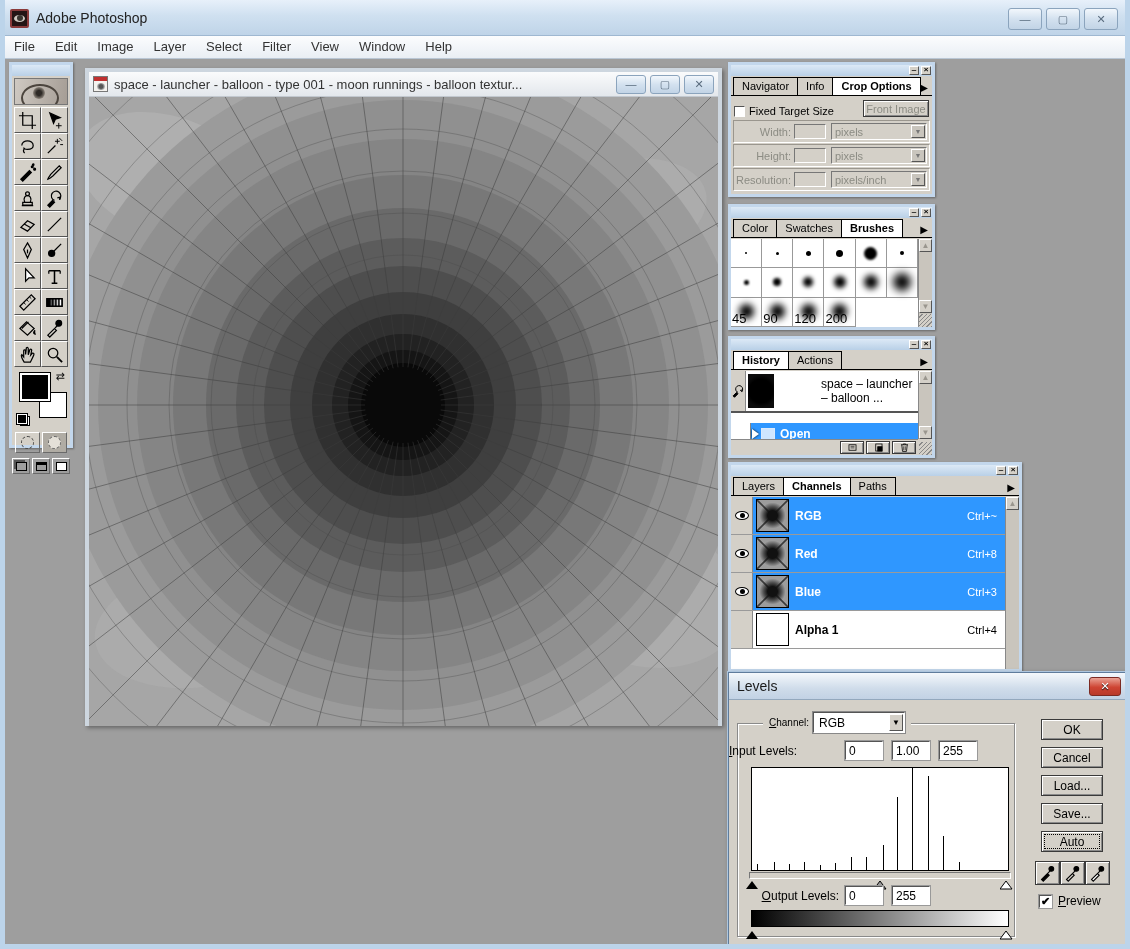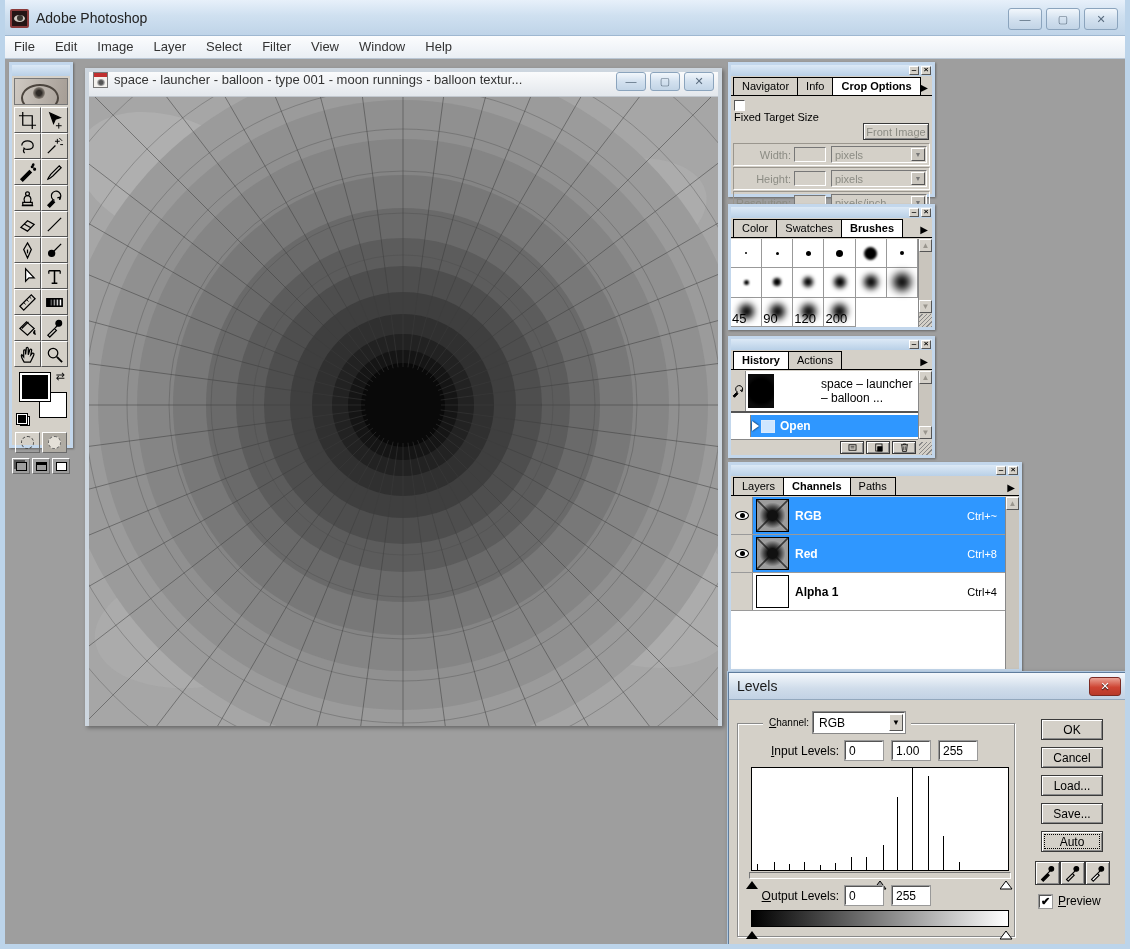--- a/index.html
+++ b/index.html
@@ -86,31 +86,31 @@
   .screenrow{display:flex;justify-content:center;gap:2px;margin-top:5px;}
   .scrbtn{width:18px;height:16px;display:flex;align-items:center;justify-content:center;}
   .scr-ico{width:11px;height:9px;border:1px solid #000;}
   .scr-ico.full{background:#fff;}
   .scr-ico.menu{border-top:3px solid #000;}
   .scr-ico.std{box-shadow:-2px -2px 0 #555;}
   
   #docwin{position:absolute;left:85px;top:68px;width:637px;height:658px;
     border:4px solid #cdd6df;background:#ece9e2;box-shadow:2px 2px 4px rgba(0,0,0,.35);}
   .doc-titlebar{height:25px;background:linear-gradient(#fafbfc,#e3e7ec);
-    display:flex;padding:0 4px;border-bottom:1px solid #c2c8cf;}
+    display:flex;align-items:center;padding:0 4px;border-bottom:1px solid #c2c8cf;}
   .doc-icon{width:15px;height:16px;background:#f4f2ee;border:1px solid #777;position:relative;margin-right:6px;}
   .doc-icon::before{content:"";position:absolute;left:0;top:0;right:0;height:4px;background:#c03030;}
   .doc-icon::after{content:"";position:absolute;left:3px;top:6px;width:8px;height:7px;
     border-radius:50%;background:radial-gradient(circle,#555 35%,#bbb 70%);}
   .doc-title{flex:1;font-size:13px;color:#333;white-space:nowrap;overflow:hidden;}
   .doc-btns .win-btn{width:30px;height:19px;}
   #doc-image{position:absolute;left:0px;top:25px;width:629px;height:629px;overflow:hidden;}
   
   #panel-crop{left:728px;top:62px;width:207px;height:135px;}
-  .crop-row1{display:flex;align-items:flex-start;padding:4px 3px 2px;flex-direction:column;}
+  .crop-row1{display:flex;align-items:flex-end;padding:4px 3px 2px;}
   .chk{width:11px;height:11px;background:#fff;border:1px solid;border-color:#555 #fff #fff #555;margin-right:4px;}
   .front-image-btn{margin-left:auto;width:66px;height:17px;font-size:11px;color:#8c8c84;}
   .crop-field-row{display:flex;align-items:center;height:23px;margin:1px 2px;
     border:1px solid;border-color:#9a968e #fff #fff #9a968e;padding:3px 2px;}
   .crop-label{width:58px;text-align:right;font-size:11px;color:#8c8c84;padding-right:3px;}
   .crop-input{width:32px;height:15px;background:#d4d0c8;border:1px solid;border-color:#777 #fff #fff #777;}
   .crop-dd{margin-left:5px;flex:1;height:17px;background:#d4d0c8;border:1px solid;
     border-color:#777 #fff #fff #777;display:flex;align-items:center;font-size:11px;color:#8c8c84;
     padding-left:3px;position:relative;}
   .dd-arrow{position:absolute;right:1px;top:1px;bottom:1px;width:14px;background:#c9c5bd;
@@ -125,21 +125,21 @@
   .brushdot{background:#000;border-radius:50%;}
   .brushlabel{position:absolute;left:1px;bottom:0px;font-size:13px;}
   
   #panel-history{left:728px;top:336px;width:207px;height:122px;}
   .hist-body{position:absolute;left:0;top:32px;right:14px;bottom:16px;background:#fff;}
   .hist-snap{display:flex;align-items:center;height:42px;border-bottom:2px solid #555;}
   .hist-well{width:20px;align-self:stretch;background:#d4d0c8;border-right:1px solid #888;
     display:flex;align-items:center;justify-content:center;}
   .hist-thumb{width:42px;height:34px;background:radial-gradient(circle,#000 55%,#0c0c0c 75%);margin:2px;}
   .hist-snap-label{font-size:12px;padding-left:4px;margin-left:41px;}
-  .hist-state{display:flex;align-items:center;height:22px;margin-top:2px;}
+  .hist-state{display:flex;align-items:center;height:22px;margin-top:10px;}
   .hist-state .row{flex:1;align-self:stretch;background:#2f97ff;display:flex;align-items:center;color:#fff;}
   .state-arrow{width:0;height:0;border-top:5px solid transparent;border-bottom:5px solid transparent;
     border-left:7px solid #fff;margin:0 2px 0 1px;filter:drop-shadow(0 0 1px #000);}
   .state-icon{width:14px;height:13px;background:#fff;border:1px solid #dbeafc;margin-right:5px;
     background:linear-gradient(#cfe6ff,#cfe6ff) ,repeating-linear-gradient(#fff 0 2px,#9cc6ee 2px 3px);}
   .hist-footer{position:absolute;left:0;bottom:0;right:14px;height:16px;background:#d4d0c8;
     border-top:1px solid #888;display:flex;justify-content:flex-end;align-items:center;gap:2px;padding-right:2px;}
   .hf-btn{width:24px;height:13px;font-size:9px;line-height:10px;}
   .hf-btn svg{width:11px;height:11px;}
   
@@ -173,21 +173,21 @@
     display:flex;align-items:center;justify-content:center;text-shadow:0 1px 1px #000;}
   .lv-group{position:absolute;left:8px;top:50px;width:278px;height:214px;
     border:1px solid #8a8a8a;box-shadow:1px 1px 0 #fff, inset 1px 1px 0 #fff;}
   .lv-channel-row{position:absolute;left:34px;top:39px;display:flex;align-items:center;background:#d4d0c8;
     padding:0 6px;z-index:2;}
   .lv-channel-row .lbl{font-size:10px;padding-right:4px;}
   .lv-dd{width:92px;height:21px;background:#fff;border:1px solid;border-color:#555 #fff #fff #555;
     box-shadow:0 0 0 1px #888;display:flex;align-items:center;padding-left:5px;position:relative;font-size:12px;}
   .lv-dd .dd-arrow{background:#d4d0c8;color:#000;font-size:8px;}
   .lv-input-row{position:absolute;left:0px;top:68px;width:286px;display:flex;align-items:center;z-index:2;}
-  .lv-input-row .lbl{width:116px;text-align:right;padding-right:6px;font-size:12px;}
+  .lv-input-row .lbl{width:116px;padding-right:6px;font-size:12px;}
   .lv-field{width:38px;height:19px;background:#fff;border:1px solid;border-color:#555 #fff #fff #555;
     box-shadow:0 0 0 1px #999;margin-right:9px;padding:2px 0 0 3px;font-size:12px;}
   .lv-hist-box{position:absolute;left:22px;top:94px;width:258px;height:104px;background:#fff;
     border:1px solid #000;}
   .spike{position:absolute;bottom:0;width:1px;background:#000;}
   .lv-slider{position:absolute;left:20px;top:199px;width:262px;height:7px;
     background:#d4d0c8;border:1px solid;border-color:#777 #fff #fff #777;}
   .tri{position:absolute;width:13px;height:9px;}
   .lv-output-row{position:absolute;left:32px;top:213px;display:flex;align-items:center;z-index:2;}
   .lv-output-row .lbl{width:84px;text-align:right;padding-right:6px;font-size:12px;}
@@ -712,20 +712,28 @@
         <span class="chan-key">Ctrl+~</span>
       </div>
         <div class="chan-row selected">
         <span class="eye-well">
             <span class="eye-ico"></span>
           </span>
         <span class="chan-thumb"></span>
         <span class="chan-label">Red</span>
         <span class="chan-key">Ctrl+8</span>
       </div>
+        <div class="chan-row selected">
+        <span class="eye-well">
+            <span class="eye-ico"></span>
+          </span>
+        <span class="chan-thumb"></span>
+        <span class="chan-label">Blue</span>
+        <span class="chan-key">Ctrl+3</span>
+      </div>
         <div class="chan-row blank">
         <span class="eye-well">
             <span class="eye-ico"></span>
           </span>
         <span class="chan-thumb"></span>
         <span class="chan-label">Alpha 1</span>
         <span class="chan-key">Ctrl+4</span>
       </div>
       </div>
     <div class="scrollcol" style="top:32px;">

